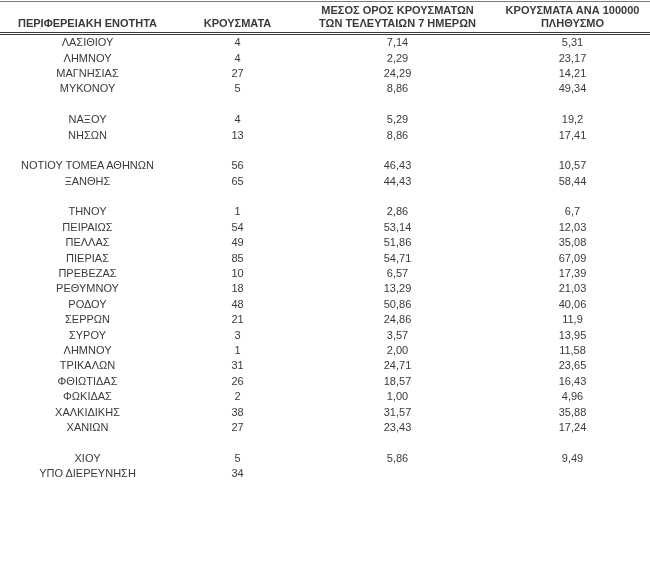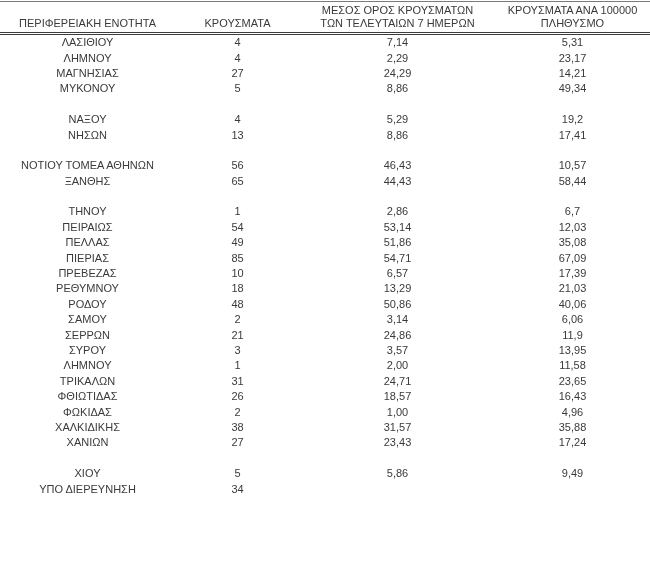--- a/index.html
+++ b/index.html
@@ -15,21 +15,21 @@
     overflow: hidden;
   }
   table.cases {
     width: 650px;
     border-collapse: collapse;
     table-layout: fixed;
     border-top: 1px solid #7a7a7a;
     margin-top: 1px;
   }
   table.cases th {
-    font-weight: normal;
+    font-weight: bold;
     font-size: 11px;
     line-height: 13px;
     text-align: center;
     vertical-align: bottom;
     padding: 2px 0 2px 0;
     border-bottom: 3px double #3c3c3c;
     white-space: pre-line;
   }
   table.cases td {
     font-size: 11px;
@@ -158,26 +158,20 @@
         <td>13,29</td>
         <td>21,03</td>
       </tr>
       <tr>
         <td>ΡΟΔΟΥ</td>
         <td>48</td>
         <td>50,86</td>
         <td>40,06</td>
       </tr>
       <tr>
-        <td>ΣΑΜΟΥ</td>
-        <td>2</td>
-        <td>3,14</td>
-        <td>6,06</td>
-      </tr>
-      <tr>
         <td>ΣΕΡΡΩΝ</td>
         <td>21</td>
         <td>24,86</td>
         <td>11,9</td>
       </tr>
       <tr>
         <td>ΣΥΡΟΥ</td>
         <td>3</td>
         <td>3,57</td>
         <td>13,95</td>

